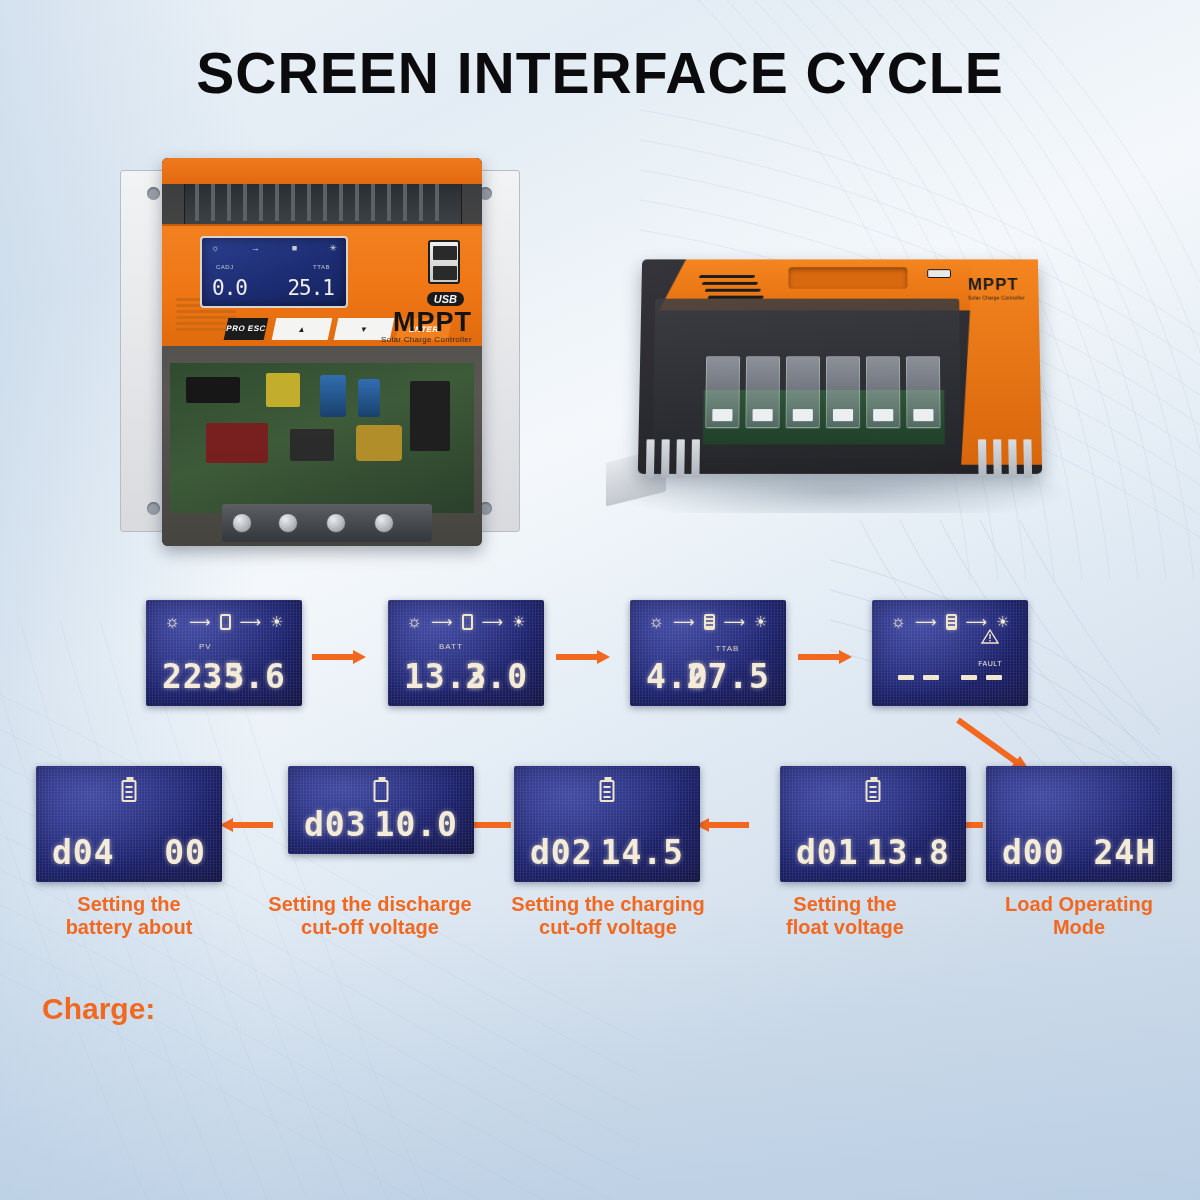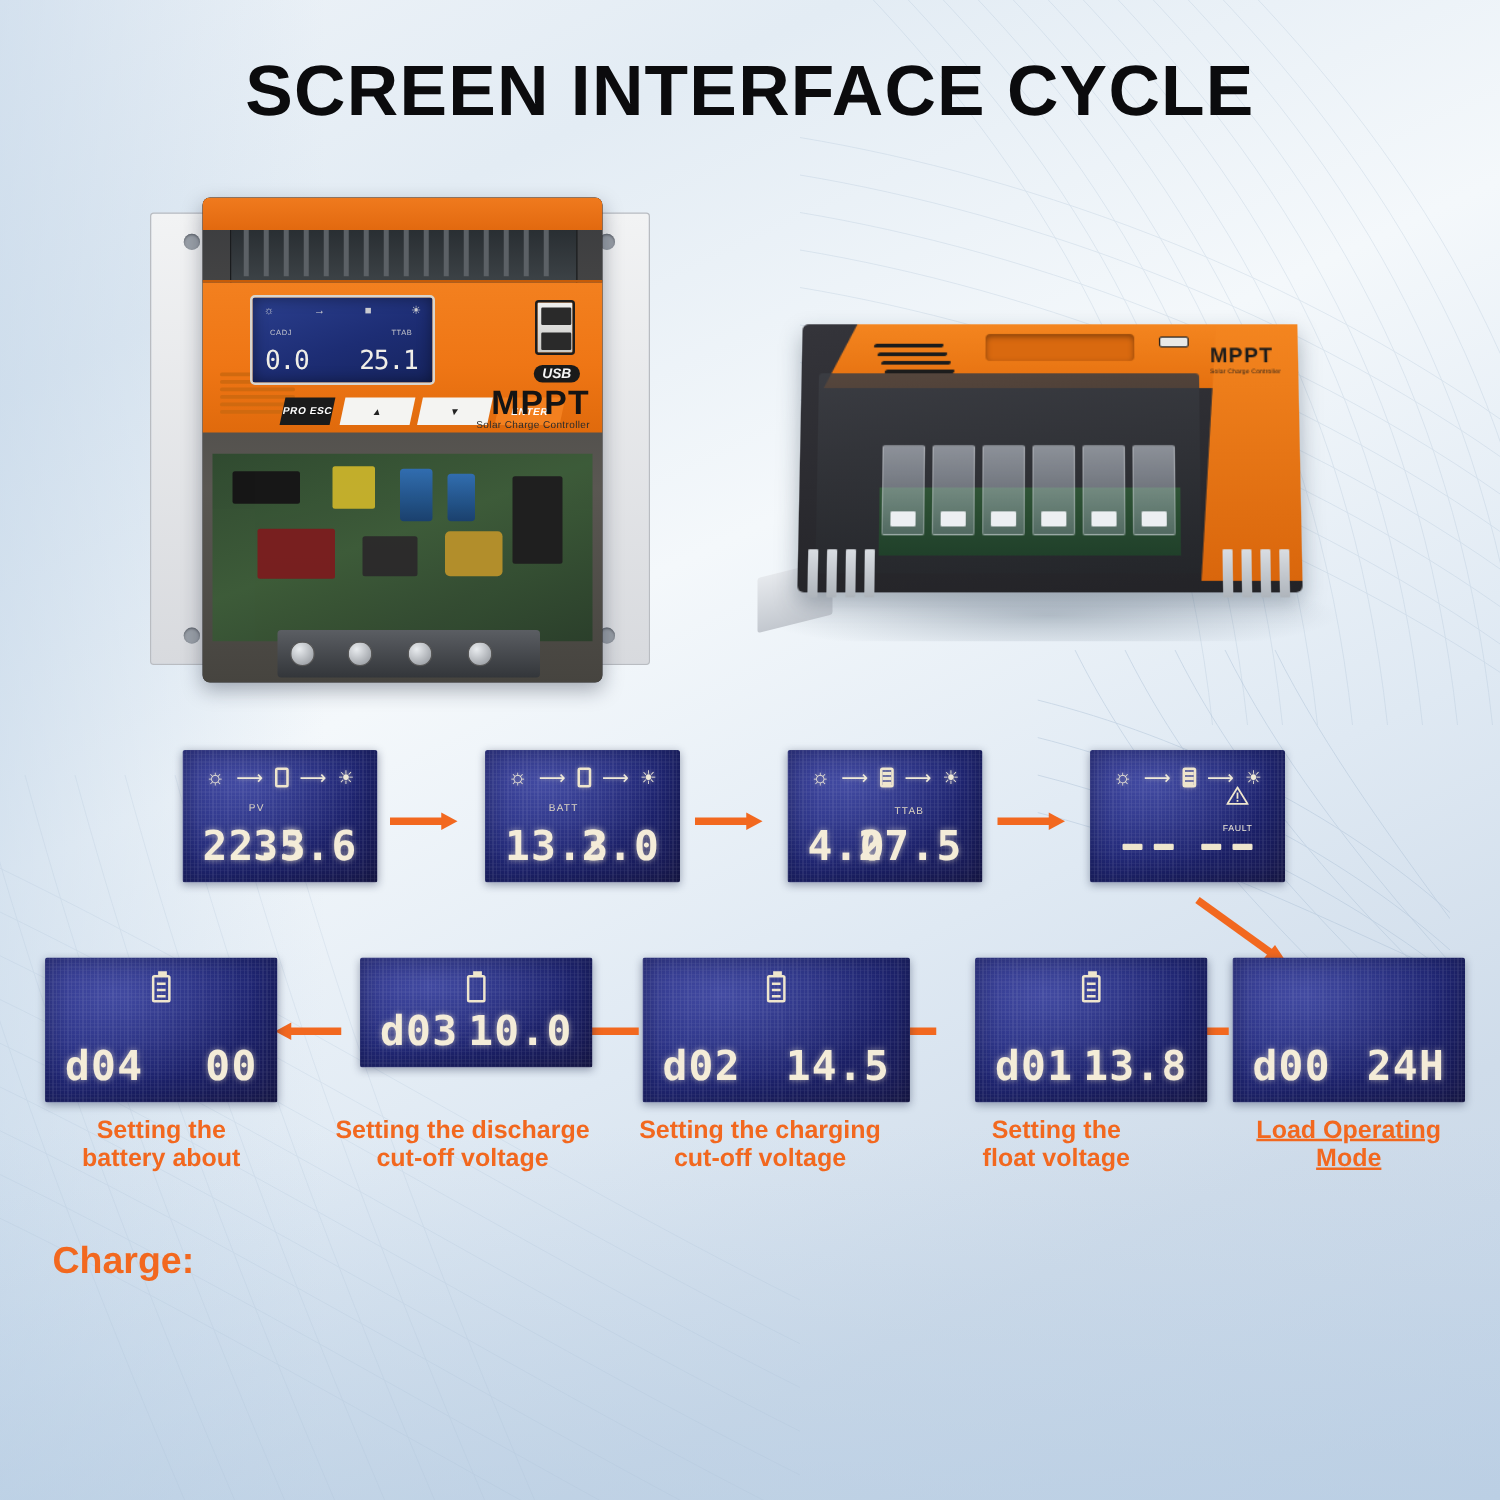--- a/index.html
+++ b/index.html
@@ -580,21 +580,21 @@
   <svg width="110" height="76" viewBox="0 0 110 76">
     <line x1="18" y1="8" x2="82" y2="54" stroke="#f2681f" stroke-width="6"></line>
     <polygon points="92,62 70,56 80,44" fill="#f2681f"></polygon>
   </svg>
 </div>
 
 <div class="lcd" style="left:986px;top:766px;width:186px;height:116px;">
   <span class="seg left">d00</span>
   <span class="seg right">24H</span>
 </div>
-<div class="caption" style="left:976px;top:893px;width:206px;text-decoration:underline;">
+<div class="caption" style="left:976px;top:893px;width:206px;">
   <div>Load Operating</div>
   <div>Mode</div>
 </div>
 
 <div class="arrow-h left" style="left:930px;top:818px;width:54px;">
   <div class="bar" style="width:42px;"></div>
     <div class="head"></div>
 </div>
 
 <div class="lcd" style="left:780px;top:766px;width:186px;height:116px;">
@@ -609,21 +609,21 @@
 <div class="caption" style="left:742px;top:893px;width:206px;">
   <div>Setting the</div>
   <div>float voltage</div>
 </div>
 
 <div class="arrow-h left" style="left:696px;top:818px;width:54px;">
   <div class="bar" style="width:42px;"></div>
     <div class="head"></div>
 </div>
 
-<div class="lcd" style="left:514px;top:766px;width:214px;height:116px;">
+<div class="lcd" style="left:514px;top:766px;width:186px;height:116px;">
   <div class="batticon">
     <i style="top:4px"></i>
       <i style="top:9px"></i>
       <i style="top:14px"></i>
   </div>
   <span class="seg left">d02</span>
   <span class="seg right">14.5</span>
 </div>
 <div class="caption" style="left:490px;top:893px;width:236px;">
   <div>Setting the charging</div>

